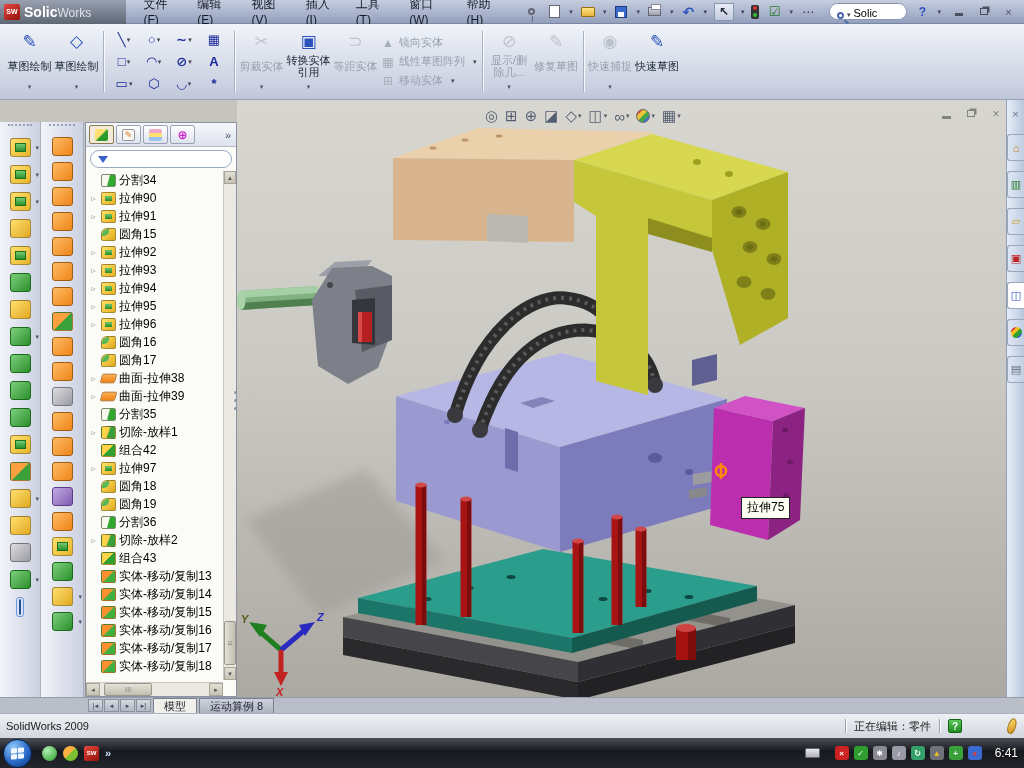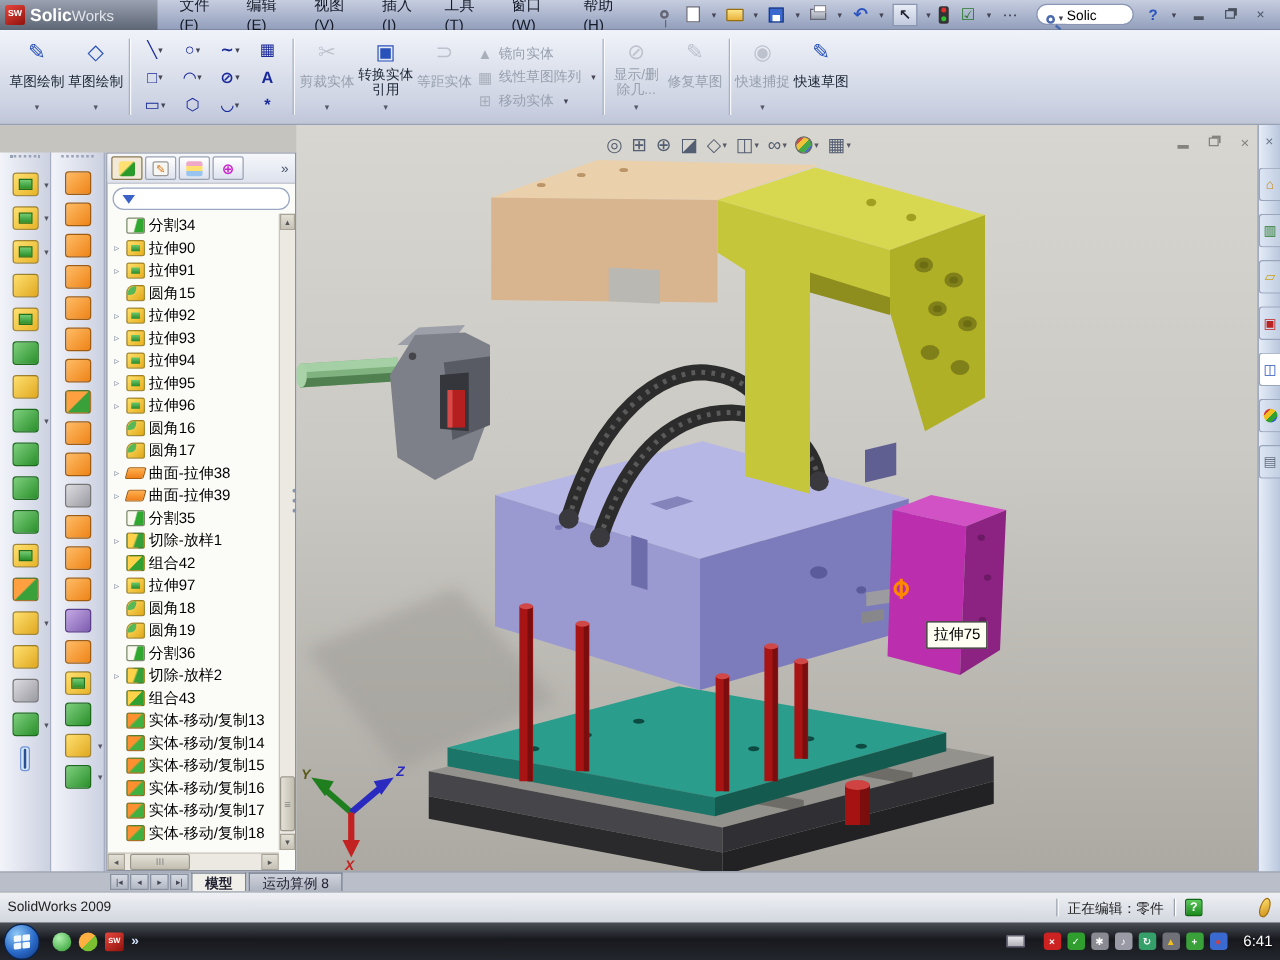--- a/index.html
+++ b/index.html
@@ -130,21 +130,21 @@
 .taskstrip{position:absolute;right:0;top:100px;bottom:71px;width:18px;background:linear-gradient(90deg,#e6edf8,#b9c7dd);border-left:1px solid #93a0b8;z-index:6;display:flex;flex-direction:column;align-items:center}
 .ts-close{margin-top:8px;color:#6a7488;font-size:11px;height:16px}
 .ts-tab{width:17px;height:27px;border:1px solid #9aa6bc;border-right:none;border-radius:3px 0 0 3px;background:linear-gradient(90deg,#dde6f4,#c2cfe2);margin-top:10px;display:flex;align-items:center;justify-content:center;font-size:11px}
 .ts-tab.active{background:#fff}
 .ts-ball{width:11px;height:11px;border-radius:50%;background:linear-gradient(135deg,#e03030 25%,#f0c020 25% 50%,#30a030 50% 75%,#3060d0 75%)}
 
 .doctabs{position:absolute;left:0;right:0;top:697px;height:16px;background:#b9bec9;border-top:1px solid #959caa;display:flex;align-items:flex-end;z-index:4}
 .navbtns{display:flex;gap:1px;margin-left:88px;margin-bottom:1px}
 .nb{width:15px;height:13px;background:linear-gradient(#d6dae2,#b2b8c4);border:1px solid #8a92a2;font-size:7px;color:#445;display:flex;align-items:center;justify-content:center}
 .dtab{height:15px;padding:1px 10px;font-size:11px;border:1px solid #7a8292;border-bottom:none;margin-left:2px;background:linear-gradient(#ced2dc,#aeb4c0);color:#223;display:flex;align-items:center}
-.dtab.active{background:#f0efe9;font-weight:bold}
+.dtab.active{background:#f0efe9;font-weight:normal}
 .netspeed{position:absolute;left:853px;top:686px;width:156px;height:23px;background:#fafcff;border:1px solid #7a92c4;border-radius:3px;display:flex;align-items:center;justify-content:space-around;font-size:11px;color:#14204a;z-index:30}
 .ns-down{color:#e8a020;font-weight:bold}
 .ns-up{color:#2a9a2a;font-weight:bold}
 
 .statusbar{position:absolute;left:0;right:0;top:713px;height:25px;background:linear-gradient(#eef0f4,#d2d6de);border-top:1px solid #aab2c0;display:flex;align-items:center;font-size:11px;color:#222;z-index:4}
 .sb-left{margin-left:6px}
 .sb-right{margin-left:auto;display:flex;align-items:center;gap:8px;margin-right:8px}
 .sb-sep{width:1px;height:14px;background:#9aa2b0;box-shadow:1px 0 0 #fff}
 .sb-help{width:14px;height:14px;background:linear-gradient(#5ac85a,#1d8a1d);border:1px solid #116611;color:#fff;font-size:10px;font-weight:bold;display:flex;align-items:center;justify-content:center;border-radius:2px}
 .quill{width:8px;height:16px;background:linear-gradient(135deg,#ffe070,#d09018);border-radius:60% 60% 50% 50%;transform:rotate(18deg);border:1px solid #a07010}

